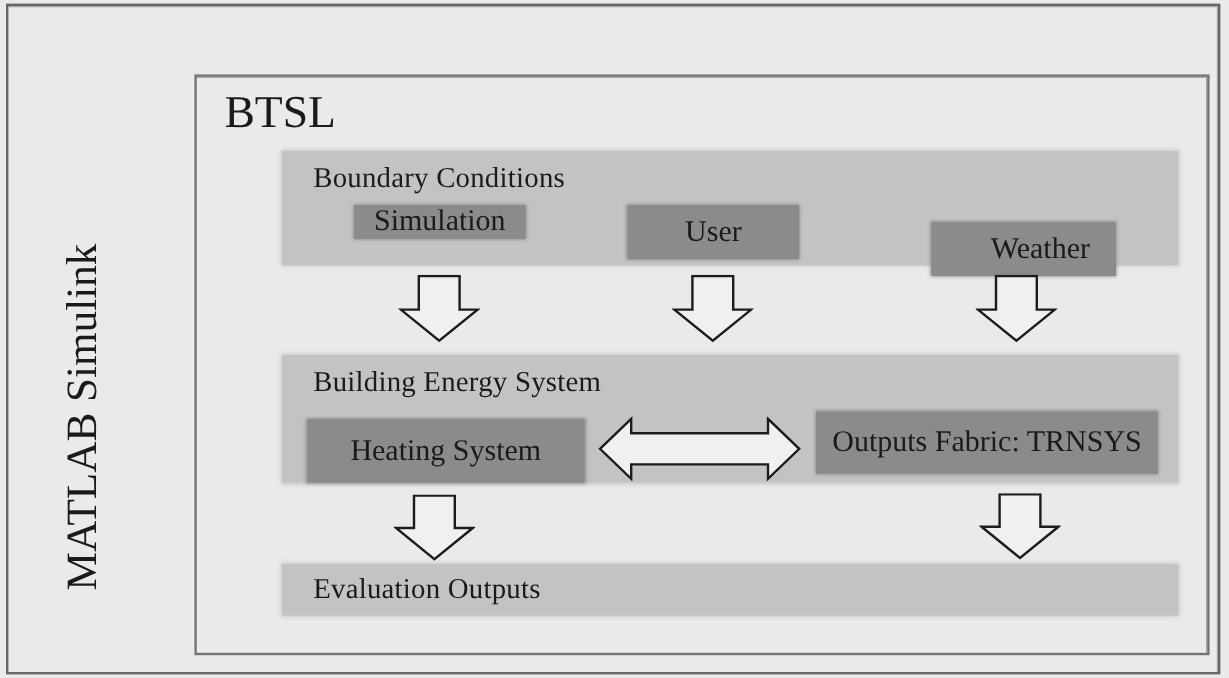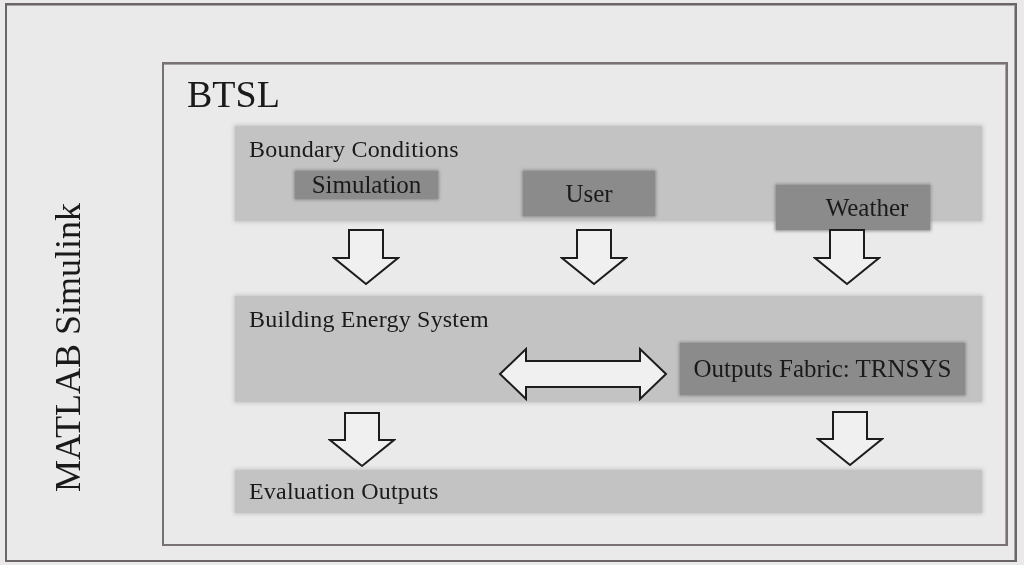--- a/index.html
+++ b/index.html
@@ -60,33 +60,34 @@
     box-shadow:0 0 4px 1px var(--band);
   }
   .band-1{top:126px;height:95px;}
   .band-2{top:296px;height:106px;}
   .band-3{top:470px;height:43px;display:flex;align-items:center;}
   .band-label{
     font-size:24px;
     padding:10px 0 0 14px;
     letter-spacing:0.2px;
     white-space:nowrap;
+    margin-left:12px;
   }
   .band-3 .band-label{padding:0 0 0 14px;text-align:right;}
 
   .dbox{
     position:absolute;
     background:var(--box);
     box-shadow:0 0 3px 1px var(--box);
     display:flex;align-items:center;justify-content:center;
     font-size:25px;
     white-space:nowrap;
   }
   .box-simulation{left:295px;top:171px;width:143px;height:28px;}
-  .box-user{left:523px;top:171px;width:132px;height:45px;text-align:right;}
+  .box-user{left:523px;top:171px;width:143px;height:45px;text-align:right;}
   .box-weather{left:776px;top:185px;width:154px;height:45px;padding-left:28px;}
   .box-heating{left:256px;top:349px;width:231px;height:53px;}
   .box-fabric{left:680px;top:343px;width:285px;height:52px;}
 
   .arrow{position:absolute;}
   .arrow svg{display:block;}
   .arrow polygon{
     fill:var(--arrow-fill);
     stroke:var(--arrow-stroke);
     stroke-width:2;
@@ -131,20 +132,21 @@
   </div>
   <div class="arrow arr-weather">
     <svg width="68" height="57" viewBox="0 0 68 57">
       <polygon points="17,1 51,1 51,29 66,29 34,55 2,29 17,29"></polygon>
     </svg>
   </div>
 
   <div class="band band-2">
     <div class="band-label">Building Energy System</div>
   </div>
+  <div class="dbox box-heating">Heating System</div>
   <div class="dbox box-fabric">Outputs Fabric: TRNSYS</div>
 
   <div class="arrow arr-double">
     <svg width="170" height="54" viewBox="0 0 170 54">
       <polygon points="2,27 28,2 28,14 142,14 142,2 168,27 142,52 142,40 28,40 28,52"></polygon>
     </svg>
   </div>
 
   <div class="arrow arr-heating">
     <svg width="68" height="56" viewBox="0 0 68 56">

